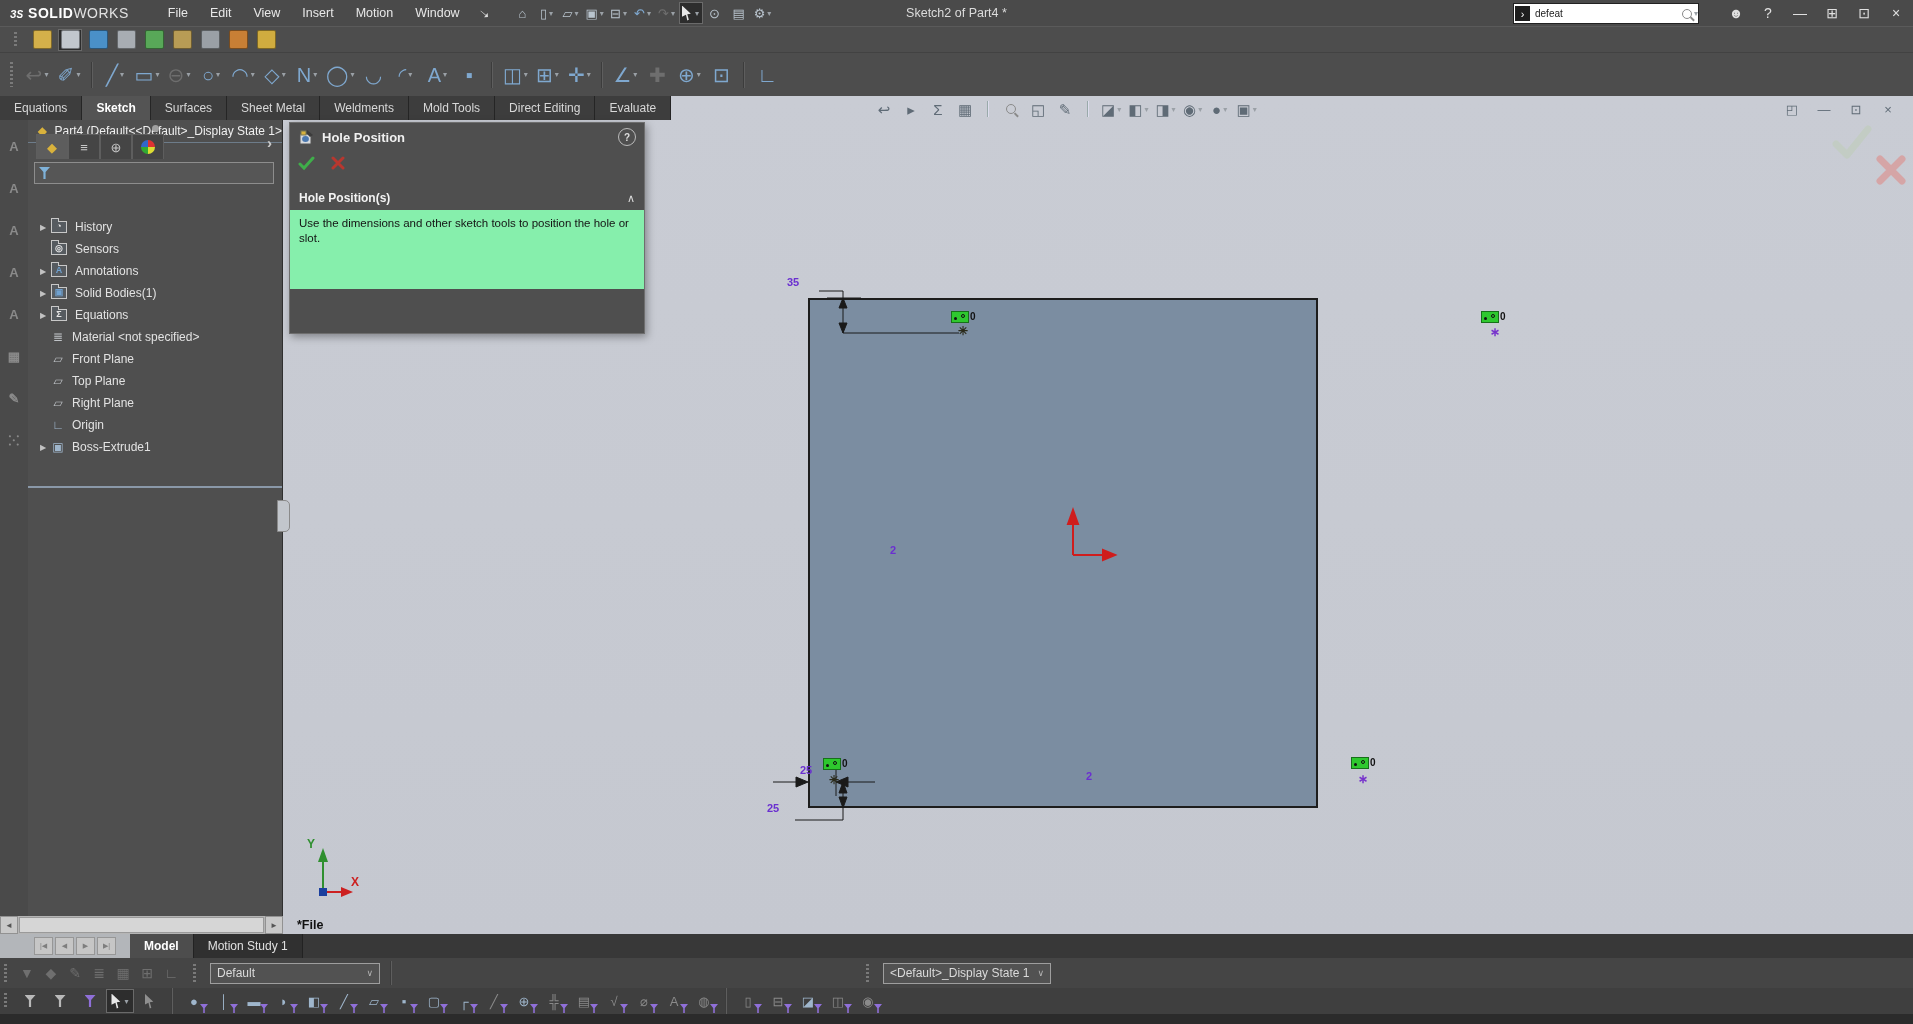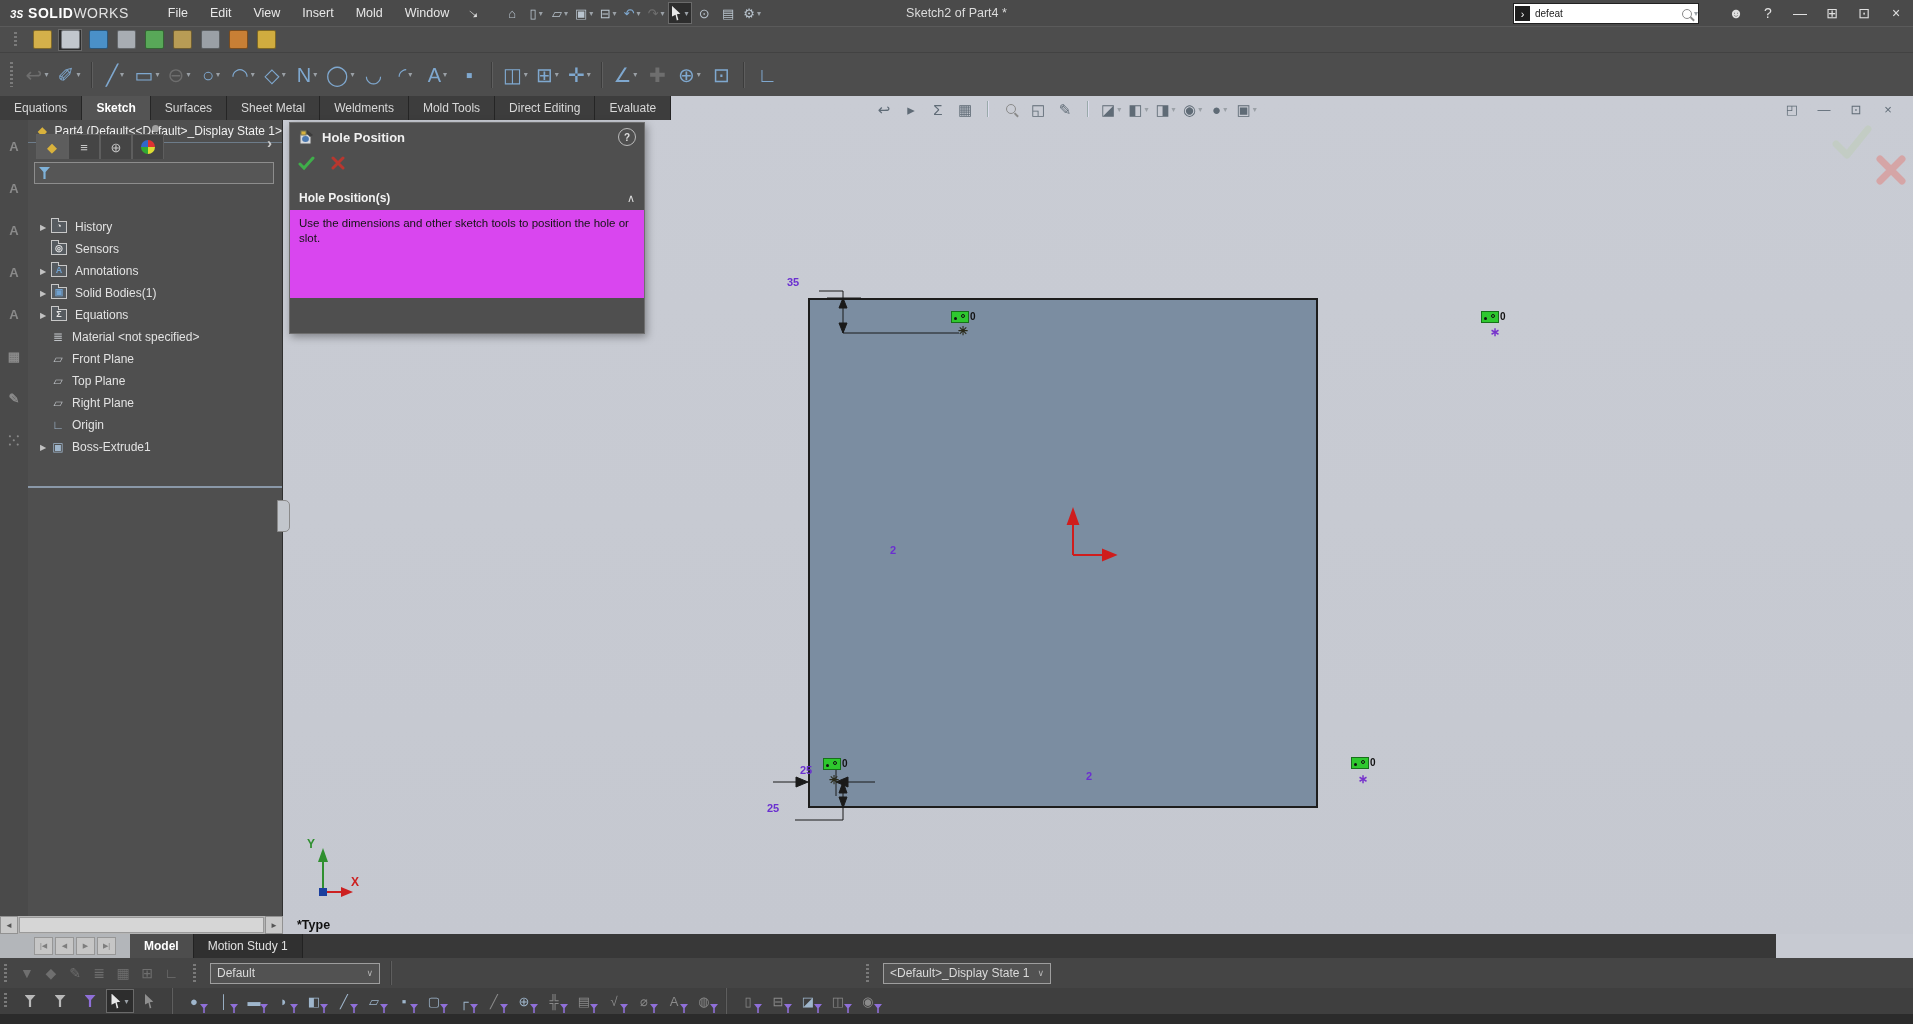--- a/index.html
+++ b/index.html
@@ -74,42 +74,42 @@
   .pm{left:289px;top:122px;width:356px;height:212px;background:#4f4f4f;border:1px solid #6e6e6e;z-index:8;box-shadow:2px 3px 8px rgba(0,0,0,.35);box-sizing:border-box;}
   .pm-head{height:28px;display:flex;align-items:center;gap:7px;padding:0 8px;}
   .pm-title{font-size:13px;font-weight:bold;color:#f0f0f0;flex:1;}
   .pm-actions{height:24px;display:flex;align-items:center;gap:16px;padding-left:8px;}
   .pm-tabs{display:flex;align-items:flex-end;height:27px;padding-left:6px;gap:2px;border-bottom:1px solid #3c3c3c;}
   .pmtab{display:flex;align-items:center;gap:6px;height:25px;padding:0 13px;background:#454545;border:1px solid #5e5e5e;border-bottom:none;color:#ddd;font-size:12px;cursor:default;}
   .pmtab.active{background:#5d5d5d;color:#fff;}
   .pm-sec{display:flex;align-items:center;margin-top:13px;padding:0 9px;height:20px;}
   .pm-sec .t{flex:1;font-size:12px;font-weight:bold;color:#f2f2f2;}
   .pm-sec .ch{font-size:11px;color:#ddd;}
-  .pm-msg{margin-top:2px;background:#d946ef;color:#141414;font-size:11.5px;line-height:1.3;padding:6px 9px 8px;height:88px;box-sizing:border-box;}
+  .pm-msg{margin-top:2px;background:#86efac;color:#141414;font-size:11.5px;line-height:1.3;padding:6px 9px 8px;height:79px;box-sizing:border-box;}
   .pm-msg p{margin:0 0 12px 0;}
   
   .viewport{left:283px;top:96px;width:1630px;height:838px;background:linear-gradient(#c9ccd4,#c5c8d0);z-index:1;}
   .headsup{position:absolute;left:590px;top:3px;display:flex;align-items:center;gap:5px;}
   .headsup .gl{font-size:15px;color:#5f6b76;}
   .headsup .sep-v{height:16px;background:#9aa;border-right-color:#dde;}
   .docwin{position:absolute;left:1498px;top:3px;display:flex;gap:10px;}
   .docwin .gl{font-size:13px;color:#5f6b76;}
   .shape{position:absolute;left:525px;top:202px;width:510px;height:510px;background:#7b8da1;border:2px solid #1d1d1d;box-sizing:border-box;}
   .dim{position:absolute;color:#6a2fd0;font-weight:bold;font-size:11px;text-align:center;}
   .pt-badge{position:absolute;display:flex;align-items:center;height:11px;}
   .pt-badge .g{position:relative;width:16px;height:10px;background:#2ec82e;border:1px solid #17701a;display:inline-block;}
   .pt-badge .g::before{content:'';position:absolute;left:2px;top:5px;width:3px;height:3px;border-radius:50%;background:#111;}
   .pt-badge .g::after{content:'';position:absolute;right:3px;top:2px;width:4px;height:4px;border-radius:50%;border:1px solid #111;box-sizing:border-box;}
   .pt-badge .z{font-size:10px;font-weight:bold;color:#111;margin-left:1px;}
   .star{position:absolute;font-size:12px;font-weight:bold;color:#2a2a1a;line-height:1;}
   .star.purple{color:#7733cc;}
   .vlabel{position:absolute;left:14px;top:822px;font-size:12.5px;font-weight:bold;color:#111;}
   .ghost{position:absolute;opacity:.85;}
   
-  .motion{left:0;top:934px;width:1776px;height:24px;background:#383838;display:flex;align-items:center;z-index:6;text-align:center;}
+  .motion{left:0;top:934px;width:1913px;height:24px;background:#383838;display:flex;align-items:center;z-index:6;text-align:center;}
   .m-left{width:130px;height:100%;background:#b3b6ba;display:flex;align-items:center;gap:2px;padding-left:34px;box-sizing:border-box;}
   .navbtn{width:17px;height:16px;background:#c6c6c6;border:1px solid #979797;color:#7e7e7e;font-size:7px;display:flex;align-items:center;justify-content:center;}
   .mtab{height:100%;display:flex;align-items:center;padding:0 14px;font-size:12px;color:#e0e0e0;background:#303030;border-right:1px solid #222;cursor:default;}
   .mtab.active{background:#4d4d4d;color:#fff;font-weight:bold;}
   .configbar{left:0;top:958px;width:1913px;height:30px;background:#454545;display:flex;align-items:center;z-index:6;}
   .configbar .tb{height:22px;margin:0 1px;}
   .configbar .gl{font-size:14px;color:#757575;}
   .combo{height:21px;border:1px solid #9e9e9e;background:#525252;display:flex;align-items:center;padding:0 6px;box-sizing:border-box;color:#dadada;font-size:12px;gap:6px;cursor:default;}
   .combo .cv{flex:1;white-space:nowrap;overflow:hidden;}
   .combo .ch{font-size:9px;color:#b5b5b5;}
@@ -134,21 +134,21 @@
     <div class="brand">
       <span class="mark">ЗS</span>
       <span class="b1">SOLID</span>
       <span class="b2">WORKS</span>
     </div>
     <div id="menus">
         <span class="menu">File</span>
         <span class="menu">Edit</span>
         <span class="menu">View</span>
         <span class="menu">Insert</span>
-        <span class="menu">Mold</span>
+        <span class="menu">Motion</span>
         <span class="menu">Window</span>
       </div>
     <span class="pin">➝</span>
     <div class="tstrip">
         <span class="tb">
           <span class="gl">⌂</span>
         </span>
         <span class="tb">
           <span class="gl">▯</span>
           <span class="caret">▾</span>
@@ -478,21 +478,21 @@
       <span class="z">0</span>
     </div>
     <span class="star purple" style="left:1207px;top:230px;">∗</span>
 
     <div class="pt-badge" style="left:1068px;top:661px;">
       <span class="g"></span>
       <span class="z">0</span>
     </div>
     <span class="star purple" style="left:1075px;top:677px;">∗</span>
 
-    <div class="vlabel">*Type</div>
+    <div class="vlabel">*File</div>
   </div>
 
   <div class="abs" id="cmdtabs">
       <div class="ctab">Equations</div>
       <div class="ctab active">Sketch</div>
       <div class="ctab">Surfaces</div>
       <div class="ctab">Sheet Metal</div>
       <div class="ctab">Weldments</div>
       <div class="ctab">Mold Tools</div>
       <div class="ctab">Direct Editing</div>

